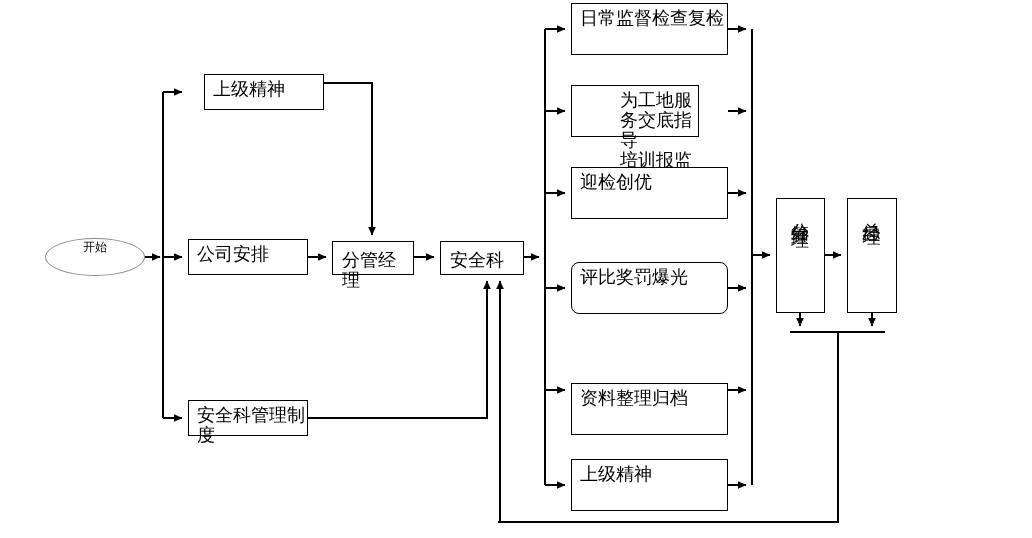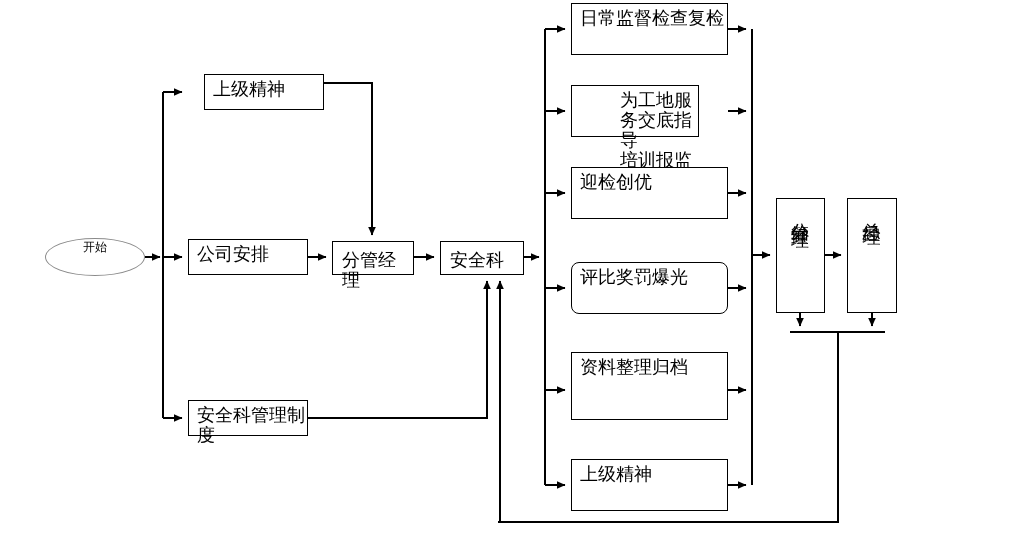--- a/index.html
+++ b/index.html
@@ -163,21 +163,21 @@
   </div>
 
   <div class="node" style="left:571px; top:167px; width:157px; height:52px;">
     <span class="label">迎检创优</span>
   </div>
 
   <div class="node" style="left:571px; top:262px; width:157px; height:52px;border-radius:8px;">
     <span class="label">评比奖罚爆光</span>
   </div>
 
-  <div class="node" style="left:571px; top:352px; width:157px; height:68px;">
+  <div class="node" style="left:571px; top:383px; width:157px; height:52px;">
     <span class="label">资料整理归档</span>
   </div>
 
   <div class="node" style="left:571px; top:459px; width:157px; height:52px;">
     <span class="label">上级精神</span>
   </div>
 
   <div class="node vertical" style="left:776px; top:198px; width:49px; height:115px;">
     <span class="label">分管经理</span>
   </div>

